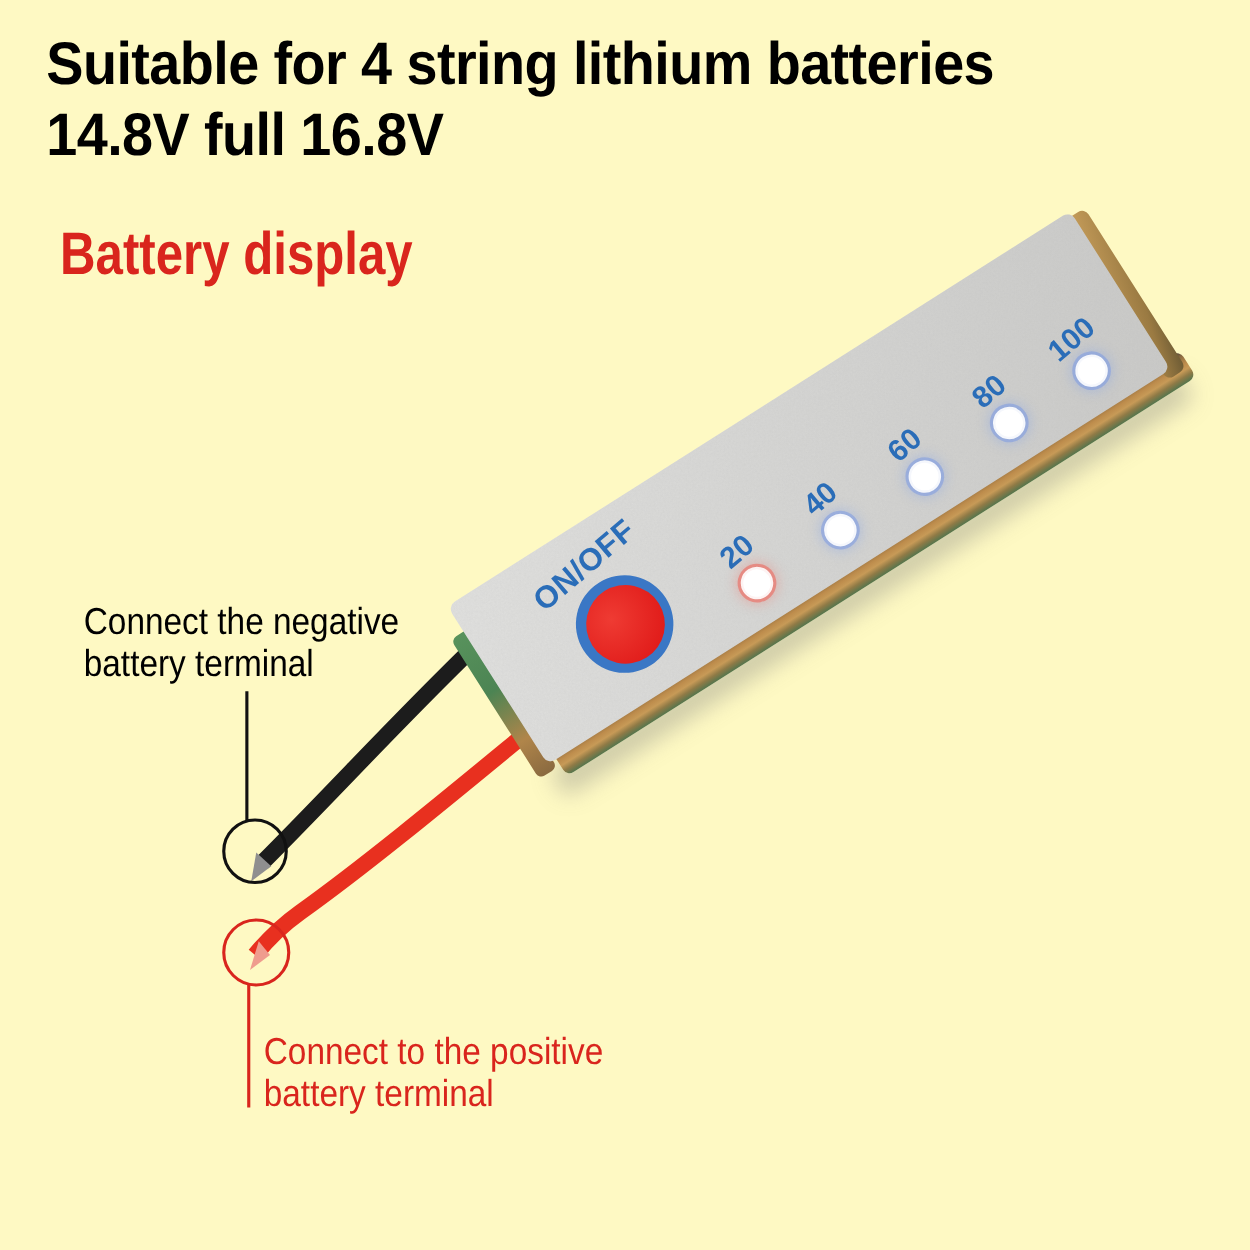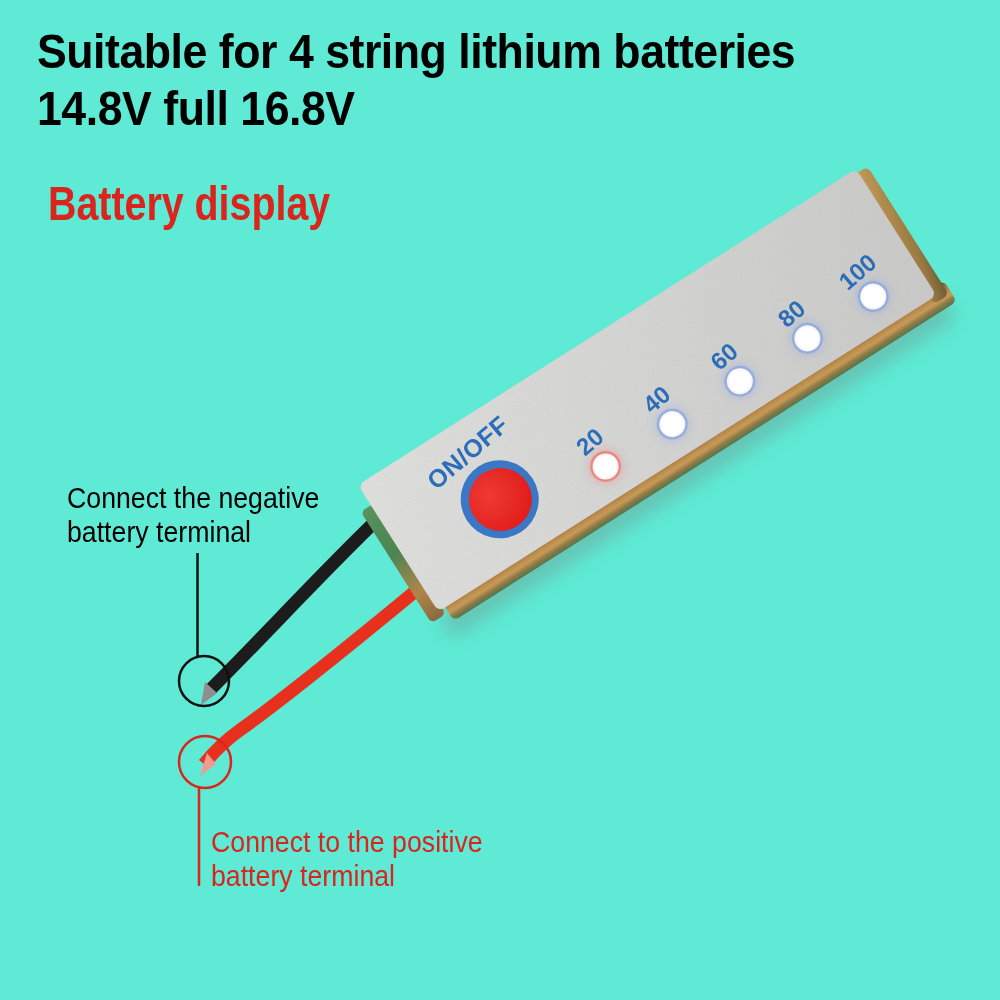--- a/index.html
+++ b/index.html
@@ -7,21 +7,21 @@
     --label-blue:#2a6db8;
     --button-red:#e7231f;
     --button-ring-blue:#3a77c5;
     --wire-black:#1c1c1c;
     --wire-red:#e8301f;
     --board-gray:#d8d8d6;
   }
   *{margin:0;padding:0;box-sizing:border-box;}
   html,body{background:#fff;}
   body{font-family:"Liberation Sans","DejaVu Sans",sans-serif;}
-  .canvas{position:relative;width:1000px;height:1000px;background:#5eead4;overflow:hidden;}
+  .canvas{position:relative;width:1000px;height:1000px;background:#fef9c3;overflow:hidden;}
 
   
   .title{
     position:absolute;left:37px;top:23px;
     font-size:48px;line-height:57px;font-weight:bold;color:#000;
     transform:scaleX(.93);transform-origin:0 0;white-space:nowrap;
     letter-spacing:-.5px;
   }
   .title .t-line{display:block;}
   .section-label{

